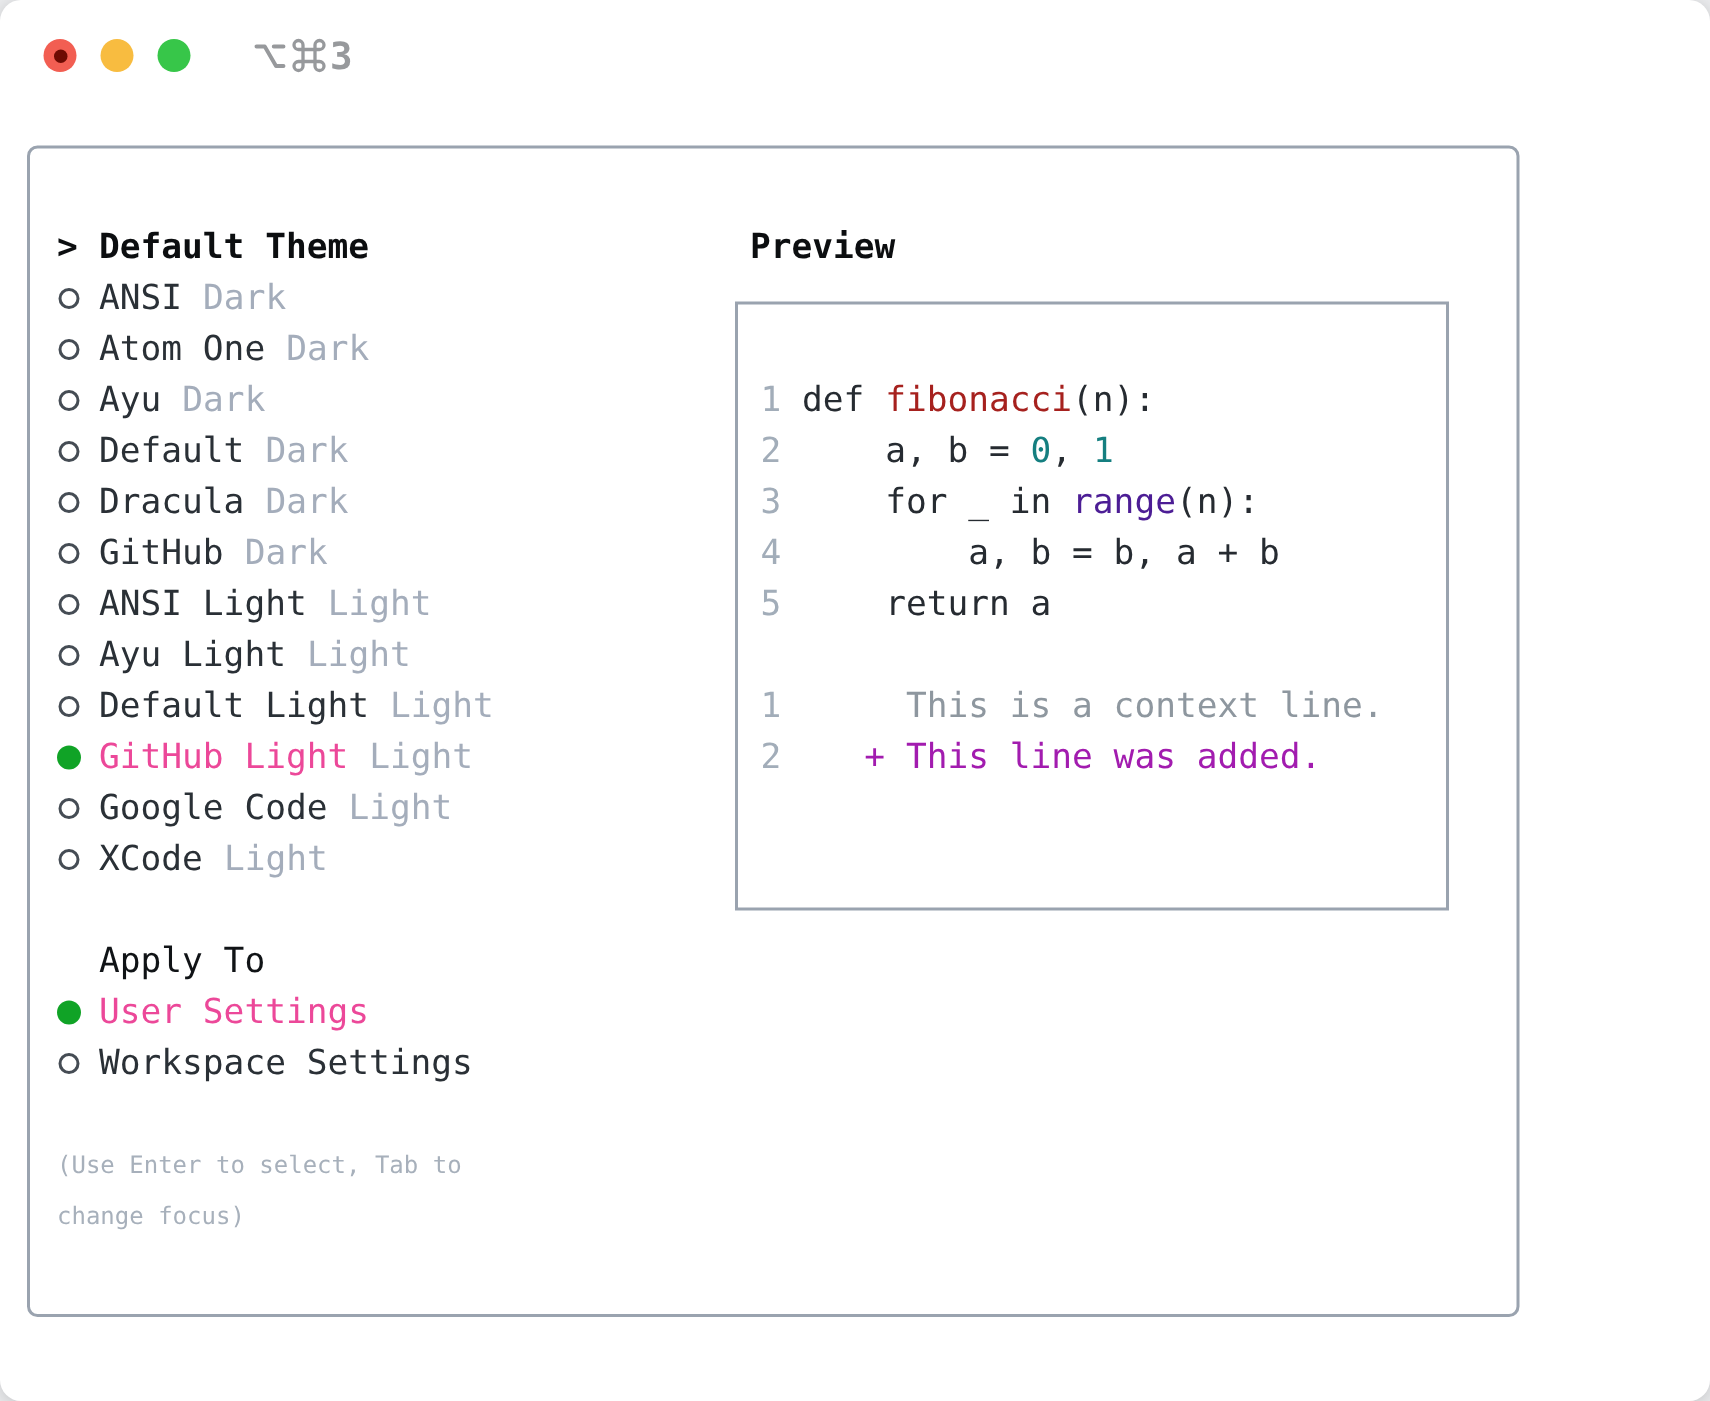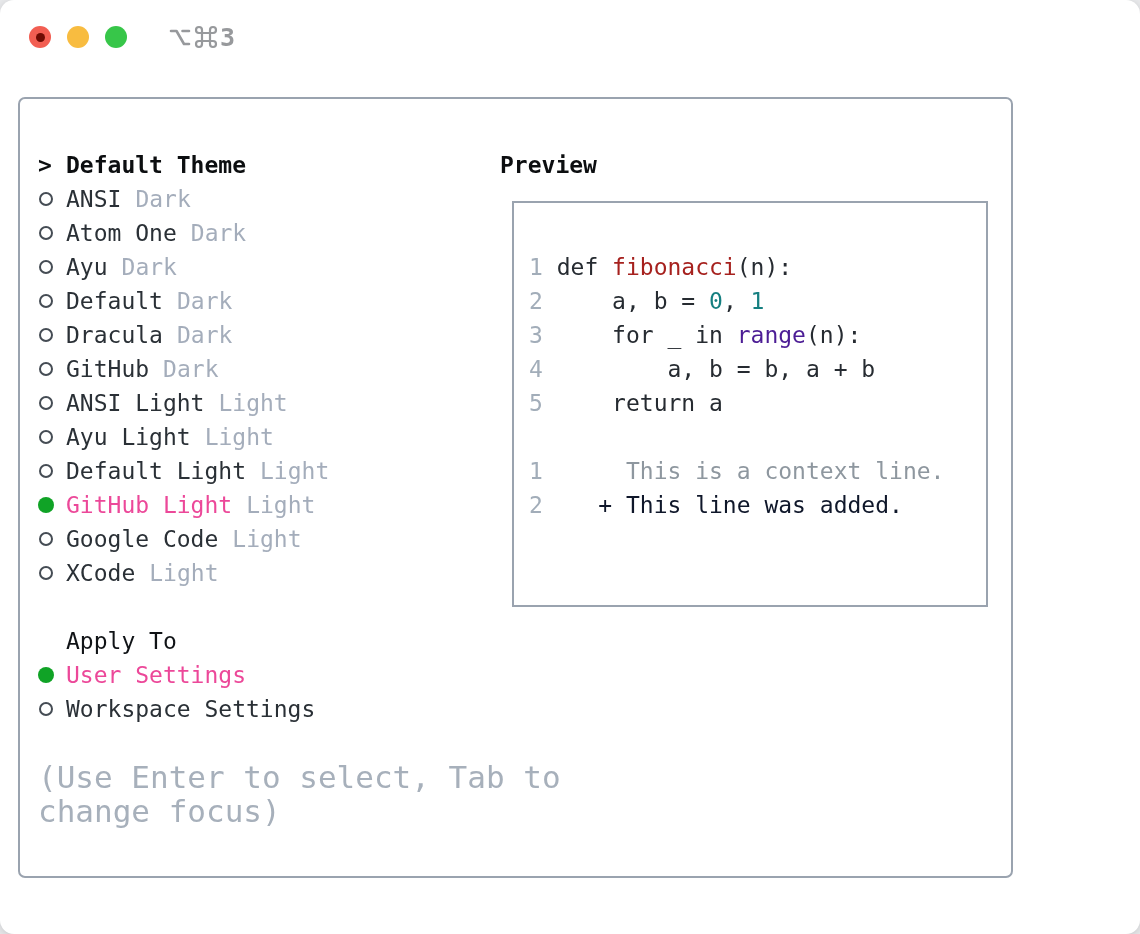--- a/index.html
+++ b/index.html
@@ -35,37 +35,37 @@
   .hdr{font-weight:bold;color:#0c0e10;}
   .subhdr{color:#101316;}
   .ring{width:14px;height:14px;border:2px solid #454c54;border-radius:50%;
         box-sizing:border-box;margin-left:1px;}
   .dot{width:16px;height:16px;border-radius:50%;background:#10a326;margin-left:0px;}
   .name{color:#2a3036;margin-right:14px;}
   .name.selected{color:#ec4899;}
   .tag{color:#a4adbb;}
   .spacer34{height:34px;}
   .left-col{position:absolute;left:18px;top:49px;width:460px;}
-  .hint-line{height:34px;line-height:34px;font-size:31px;color:#a7b0bb;white-space:pre;}
+  .hint-line{height:34px;line-height:34px;font-size:16px;color:#a7b0bb;white-space:pre;}
   
   .preview-label{position:absolute;left:480px;top:49px;}
   .preview-box{
-    position:absolute;left:492px;top:102px;width:476px;height:406px;
+    position:absolute;left:470px;top:102px;width:476px;height:406px;
     border:2px solid #9aa3af;box-sizing:border-box;
     padding:47px 14px 0 15px;overflow:hidden;
   }
   .code-line{height:34px;line-height:34px;font-size:23px;white-space:pre;}
   .c-ln{color:#a2adb9;}
   .c-fg{color:#262b31;}
   .c-red{color:#a6211e;}
   .c-num{color:#157f80;}
   .c-blue{color:#4c1d95;}
   .c-ctx{color:#8e979f;}
   .c-del{color:#c92d1d;}
-  .c-add{color:#0f172a;text-align:right;}
+  .c-add{color:#a21caf;text-align:right;}
 </style>
 </head>
 <body>
 
 <div class="window">
 
   <div class="titlebar">
     <span class="tl red">
         <span class="tl-dot"></span>
       </span>

